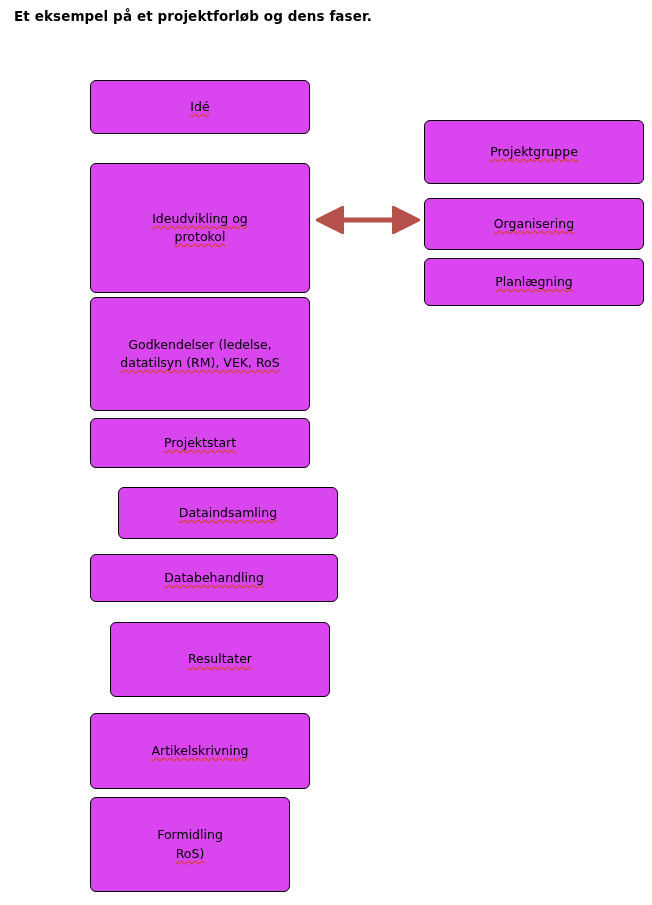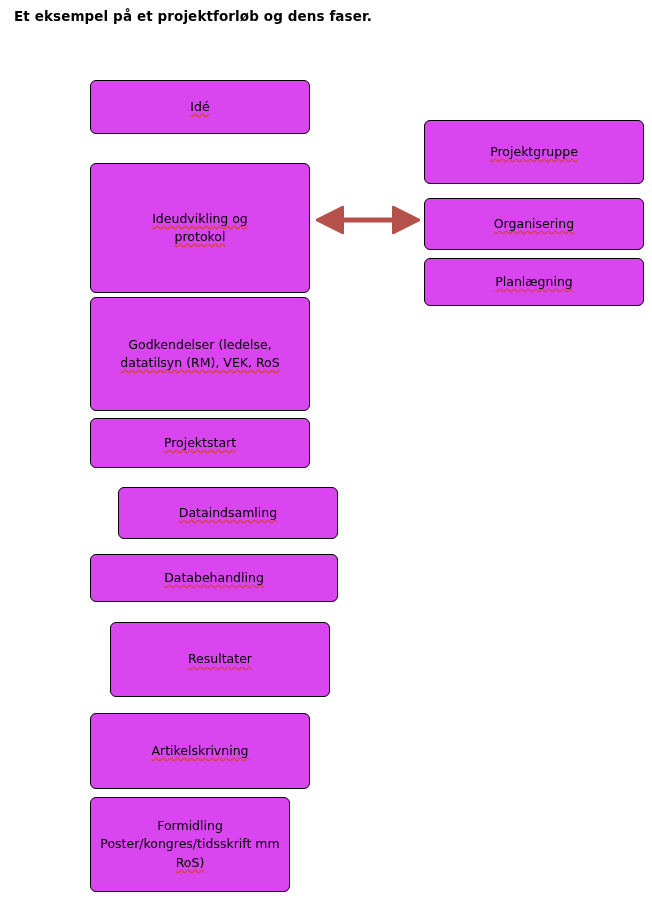--- a/index.html
+++ b/index.html
@@ -115,21 +115,20 @@
         </div>
       </div>
       <div class="node" style="left: 90px; top: 713px; width: 220px; height: 76px;">
         <div class="lines">
           <span class="ln sp">Artikelskrivning</span>
         </div>
       </div>
       <div class="node" style="left: 90px; top: 797px; width: 200px; height: 95px;">
         <div class="lines">
           <span class="ln plain">Formidling</span>
-          <span class="ln plain">Poster/kongres/tidsskrift mm</span>
           <span class="ln sp">RoS)</span>
         </div>
       </div>
     </div>
   <div id="side-column">
       <div class="node" style="left: 424px; top: 120px; width: 220px; height: 64px;">
         <div class="lines">
           <span class="ln sp">Projektgruppe</span>
         </div>
       </div>

